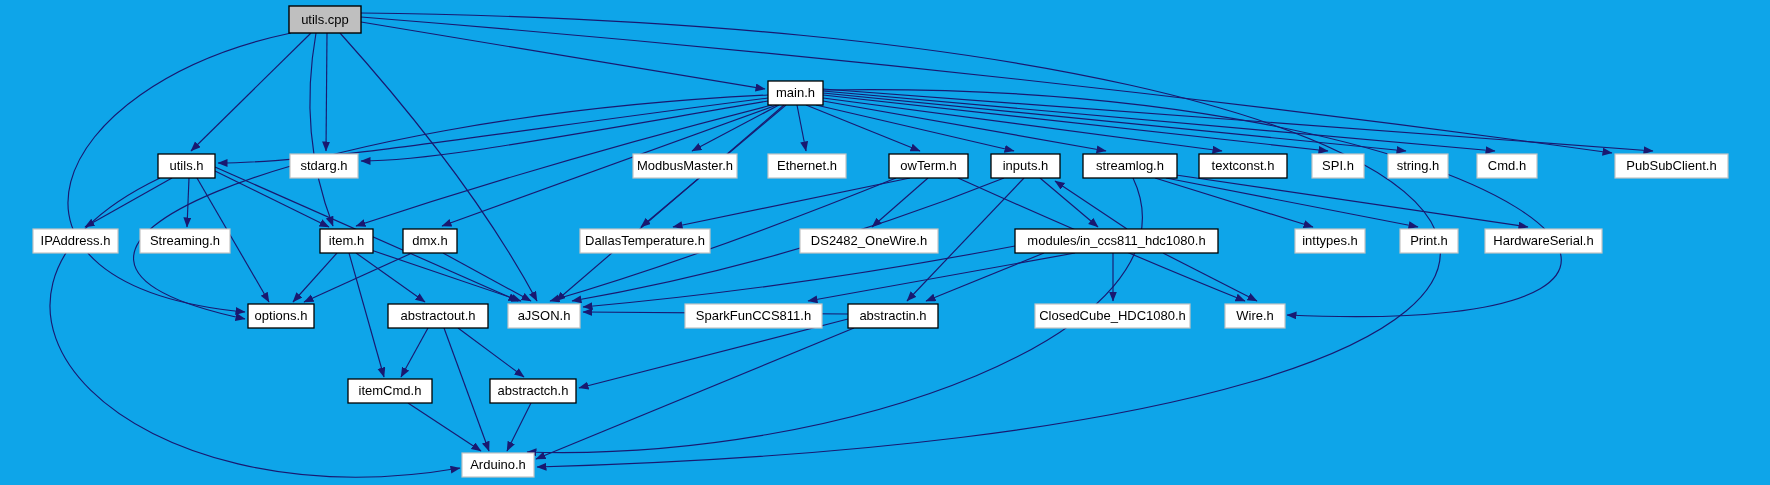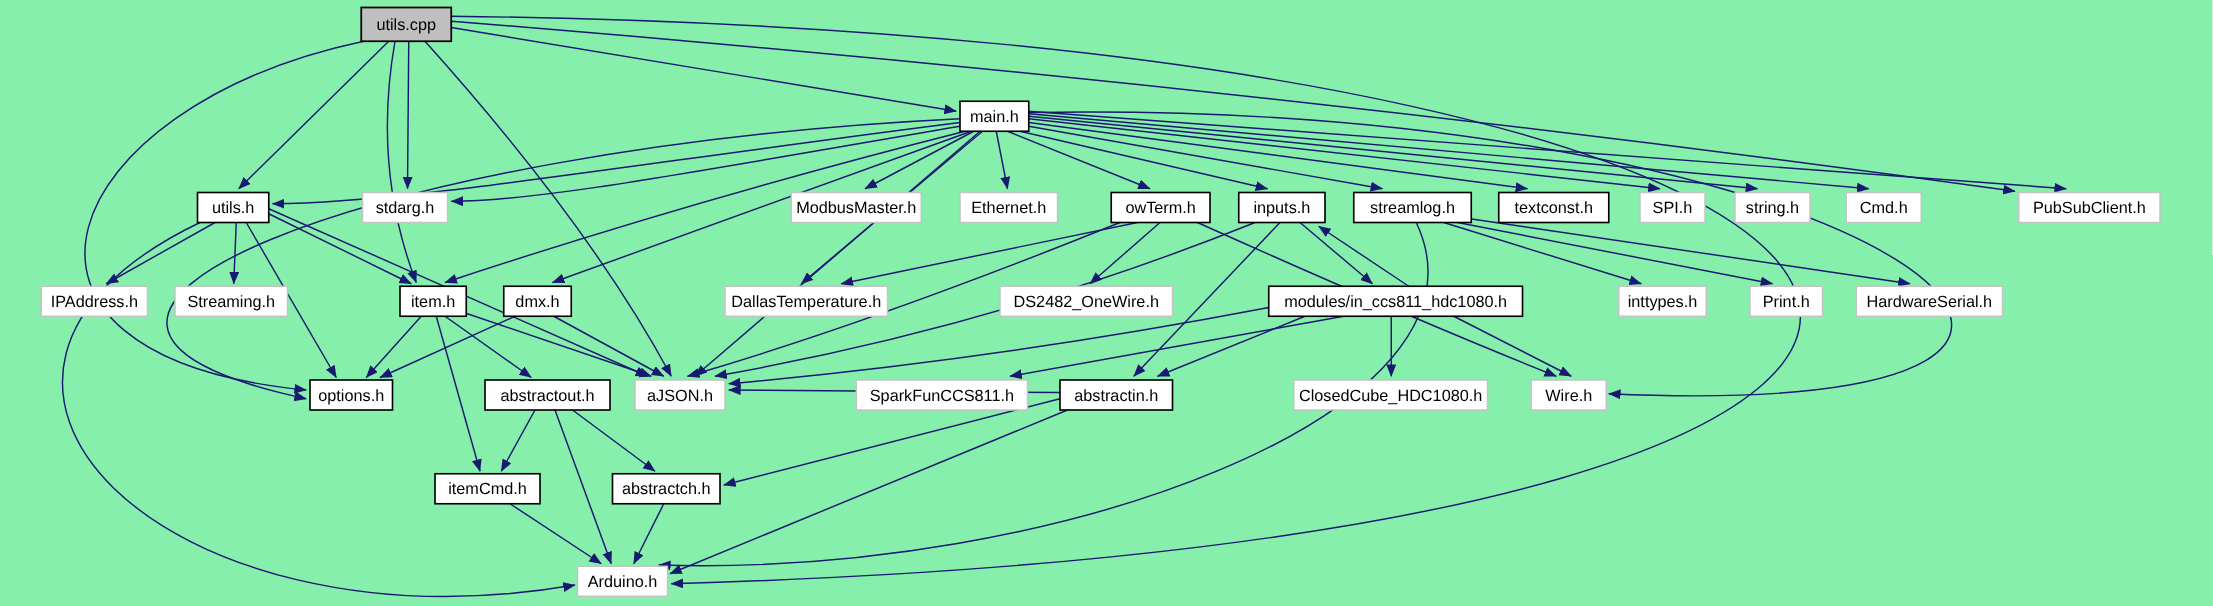--- a/index.html
+++ b/index.html
@@ -1,17 +1,17 @@
 <!DOCTYPE html>
 <html><head>
 <meta charset="utf-8">
 <style>
   html,body{margin:0;padding:0;background:#ffffff;}
   body{font-family:"Liberation Sans","DejaVu Sans",sans-serif;}
-  .graph-wrap{position:relative;width:1770px;height:485px;background:#86efac;overflow:hidden;}
+  .graph-wrap{position:relative;width:1770px;height:485px;background:#0ea5e9;overflow:hidden;}
   svg{display:block;}
   .edge{fill:none;stroke:#191970;stroke-width:1.15px;}
   .node-rect{fill:#ffffff;}
   .node-rect.kind-source{fill:#bfbfbf;stroke:#000000;stroke-width:1.4px;}
   .node-rect.kind-doc{stroke:#000000;stroke-width:1.3px;}
   .node-rect.kind-ext{stroke:#c4c4c4;stroke-width:1.2px;}
   .node-label{font-family:"Liberation Sans","DejaVu Sans",sans-serif;font-size:13px;fill:#000000;
     text-anchor:middle;dominant-baseline:middle;}
   .node{cursor:default;}
   .node[data-interactable="true"]{cursor:pointer;}

